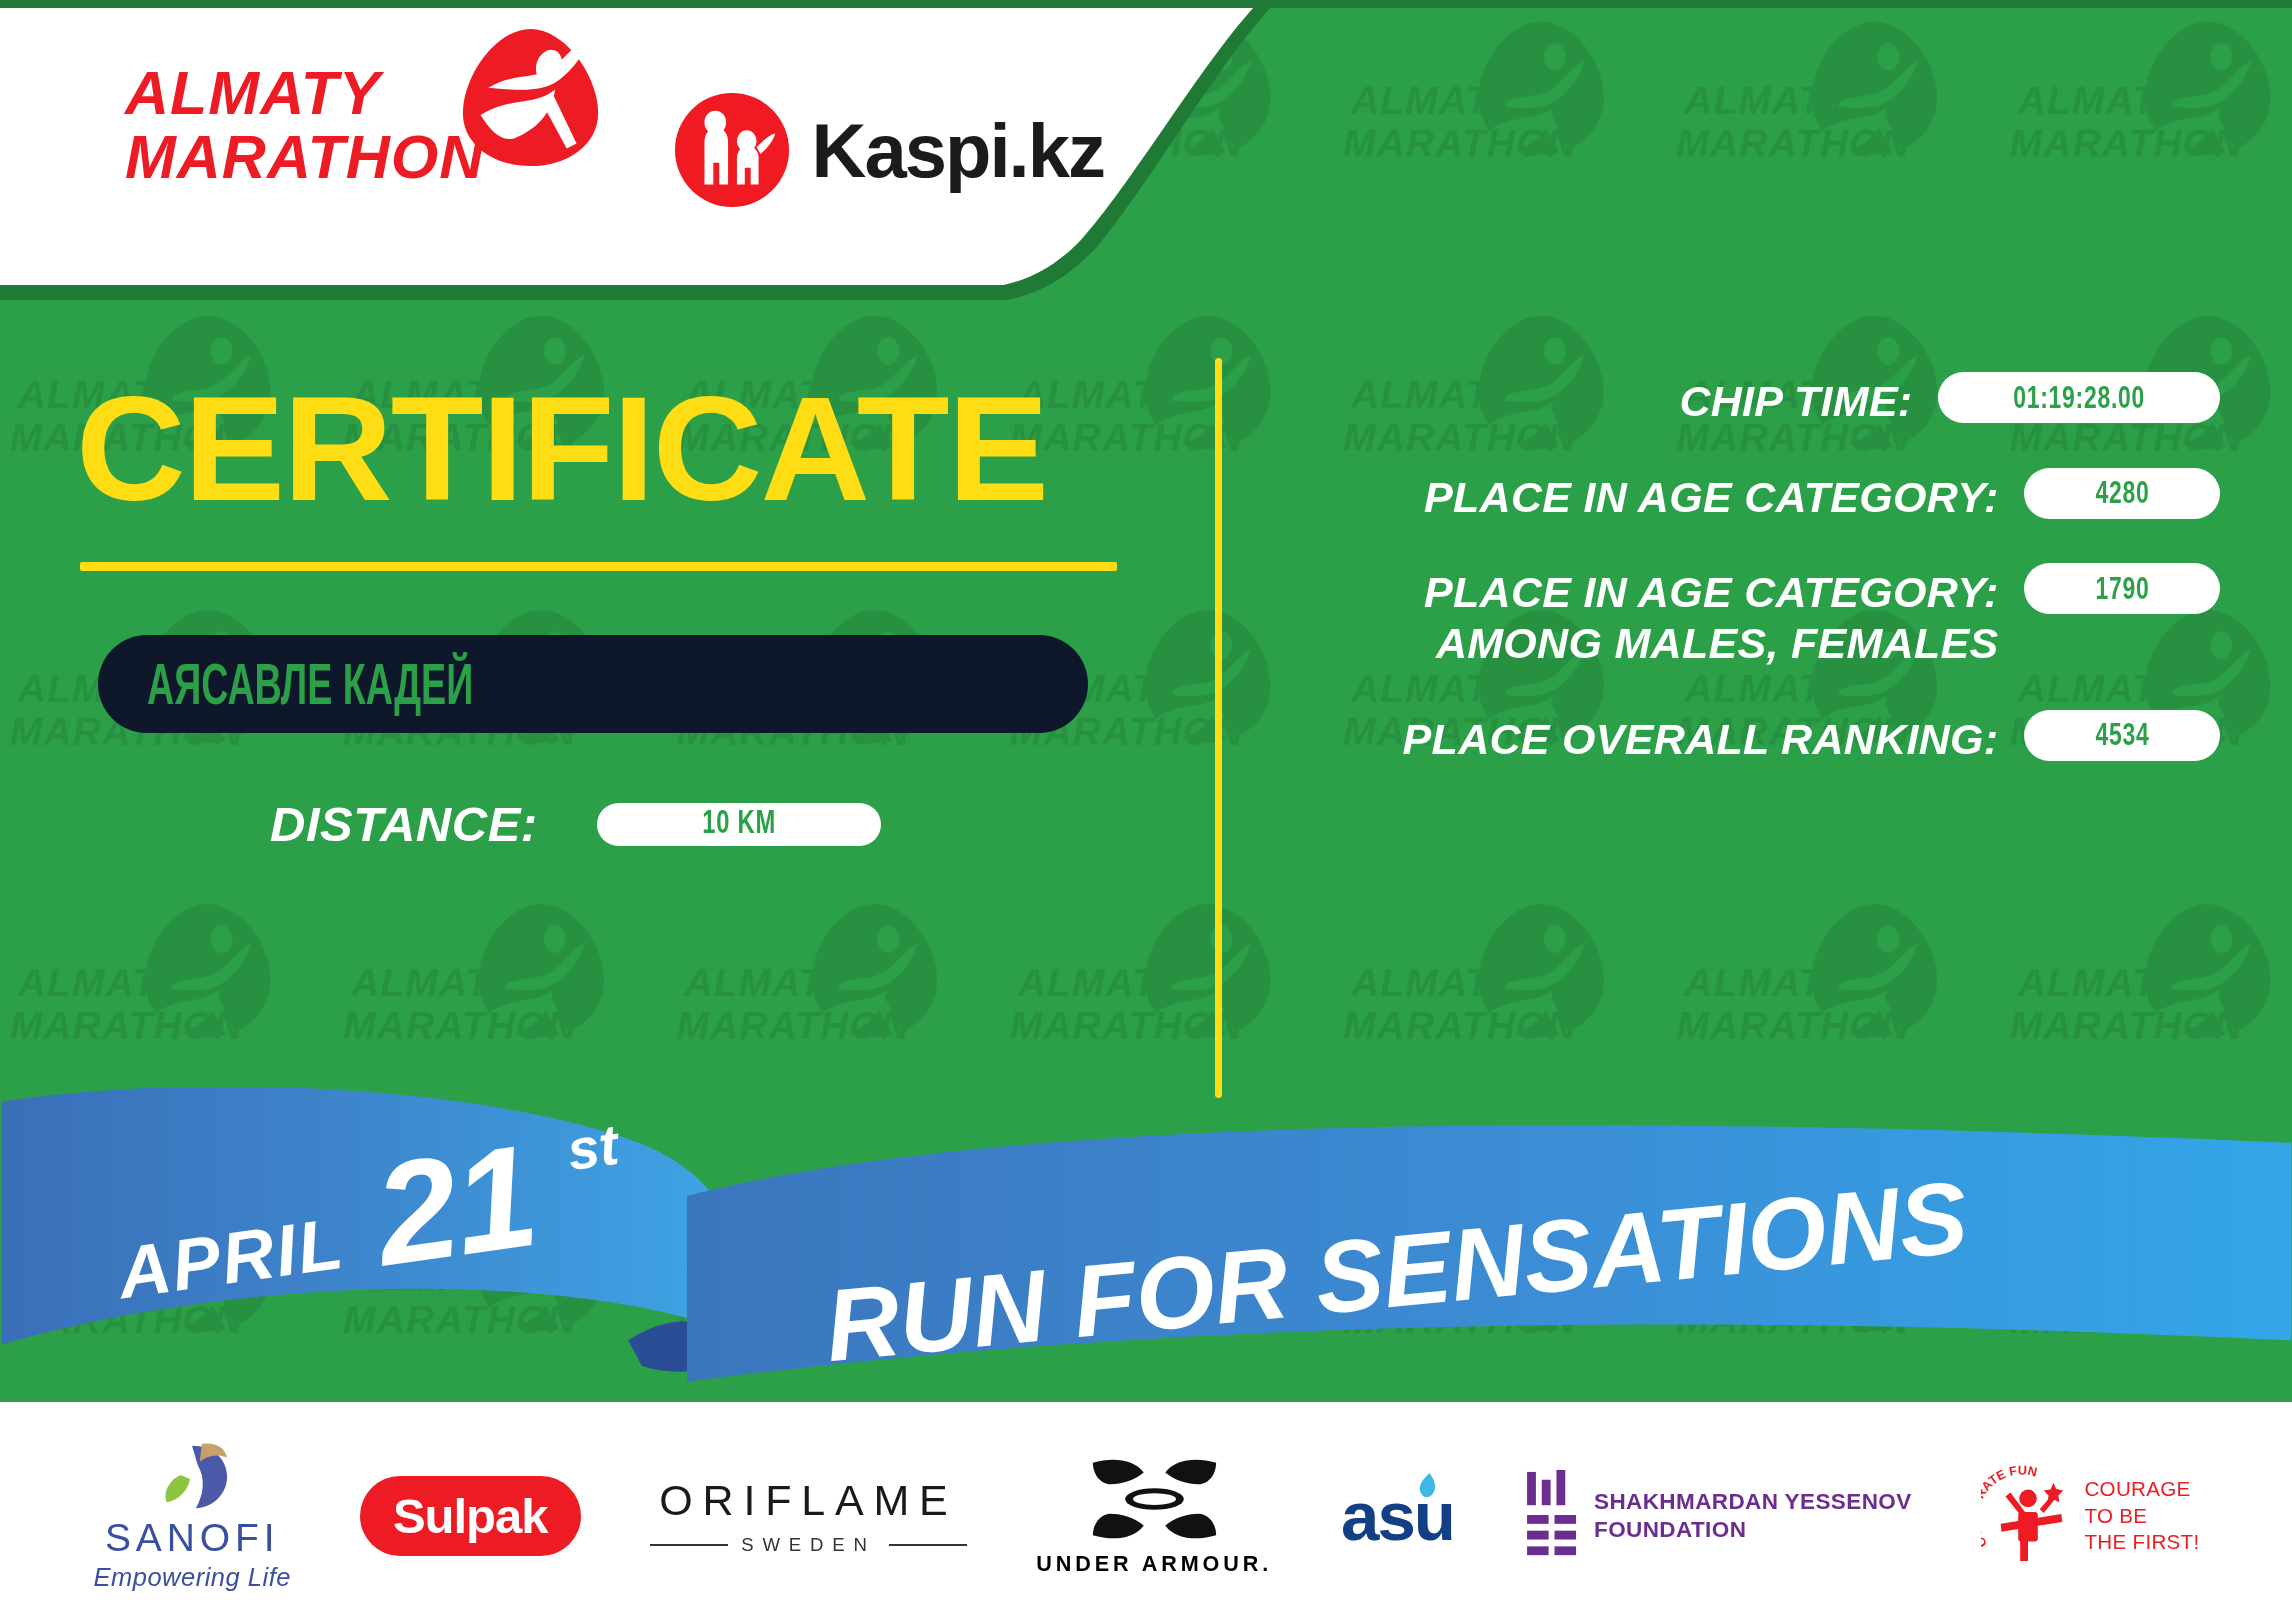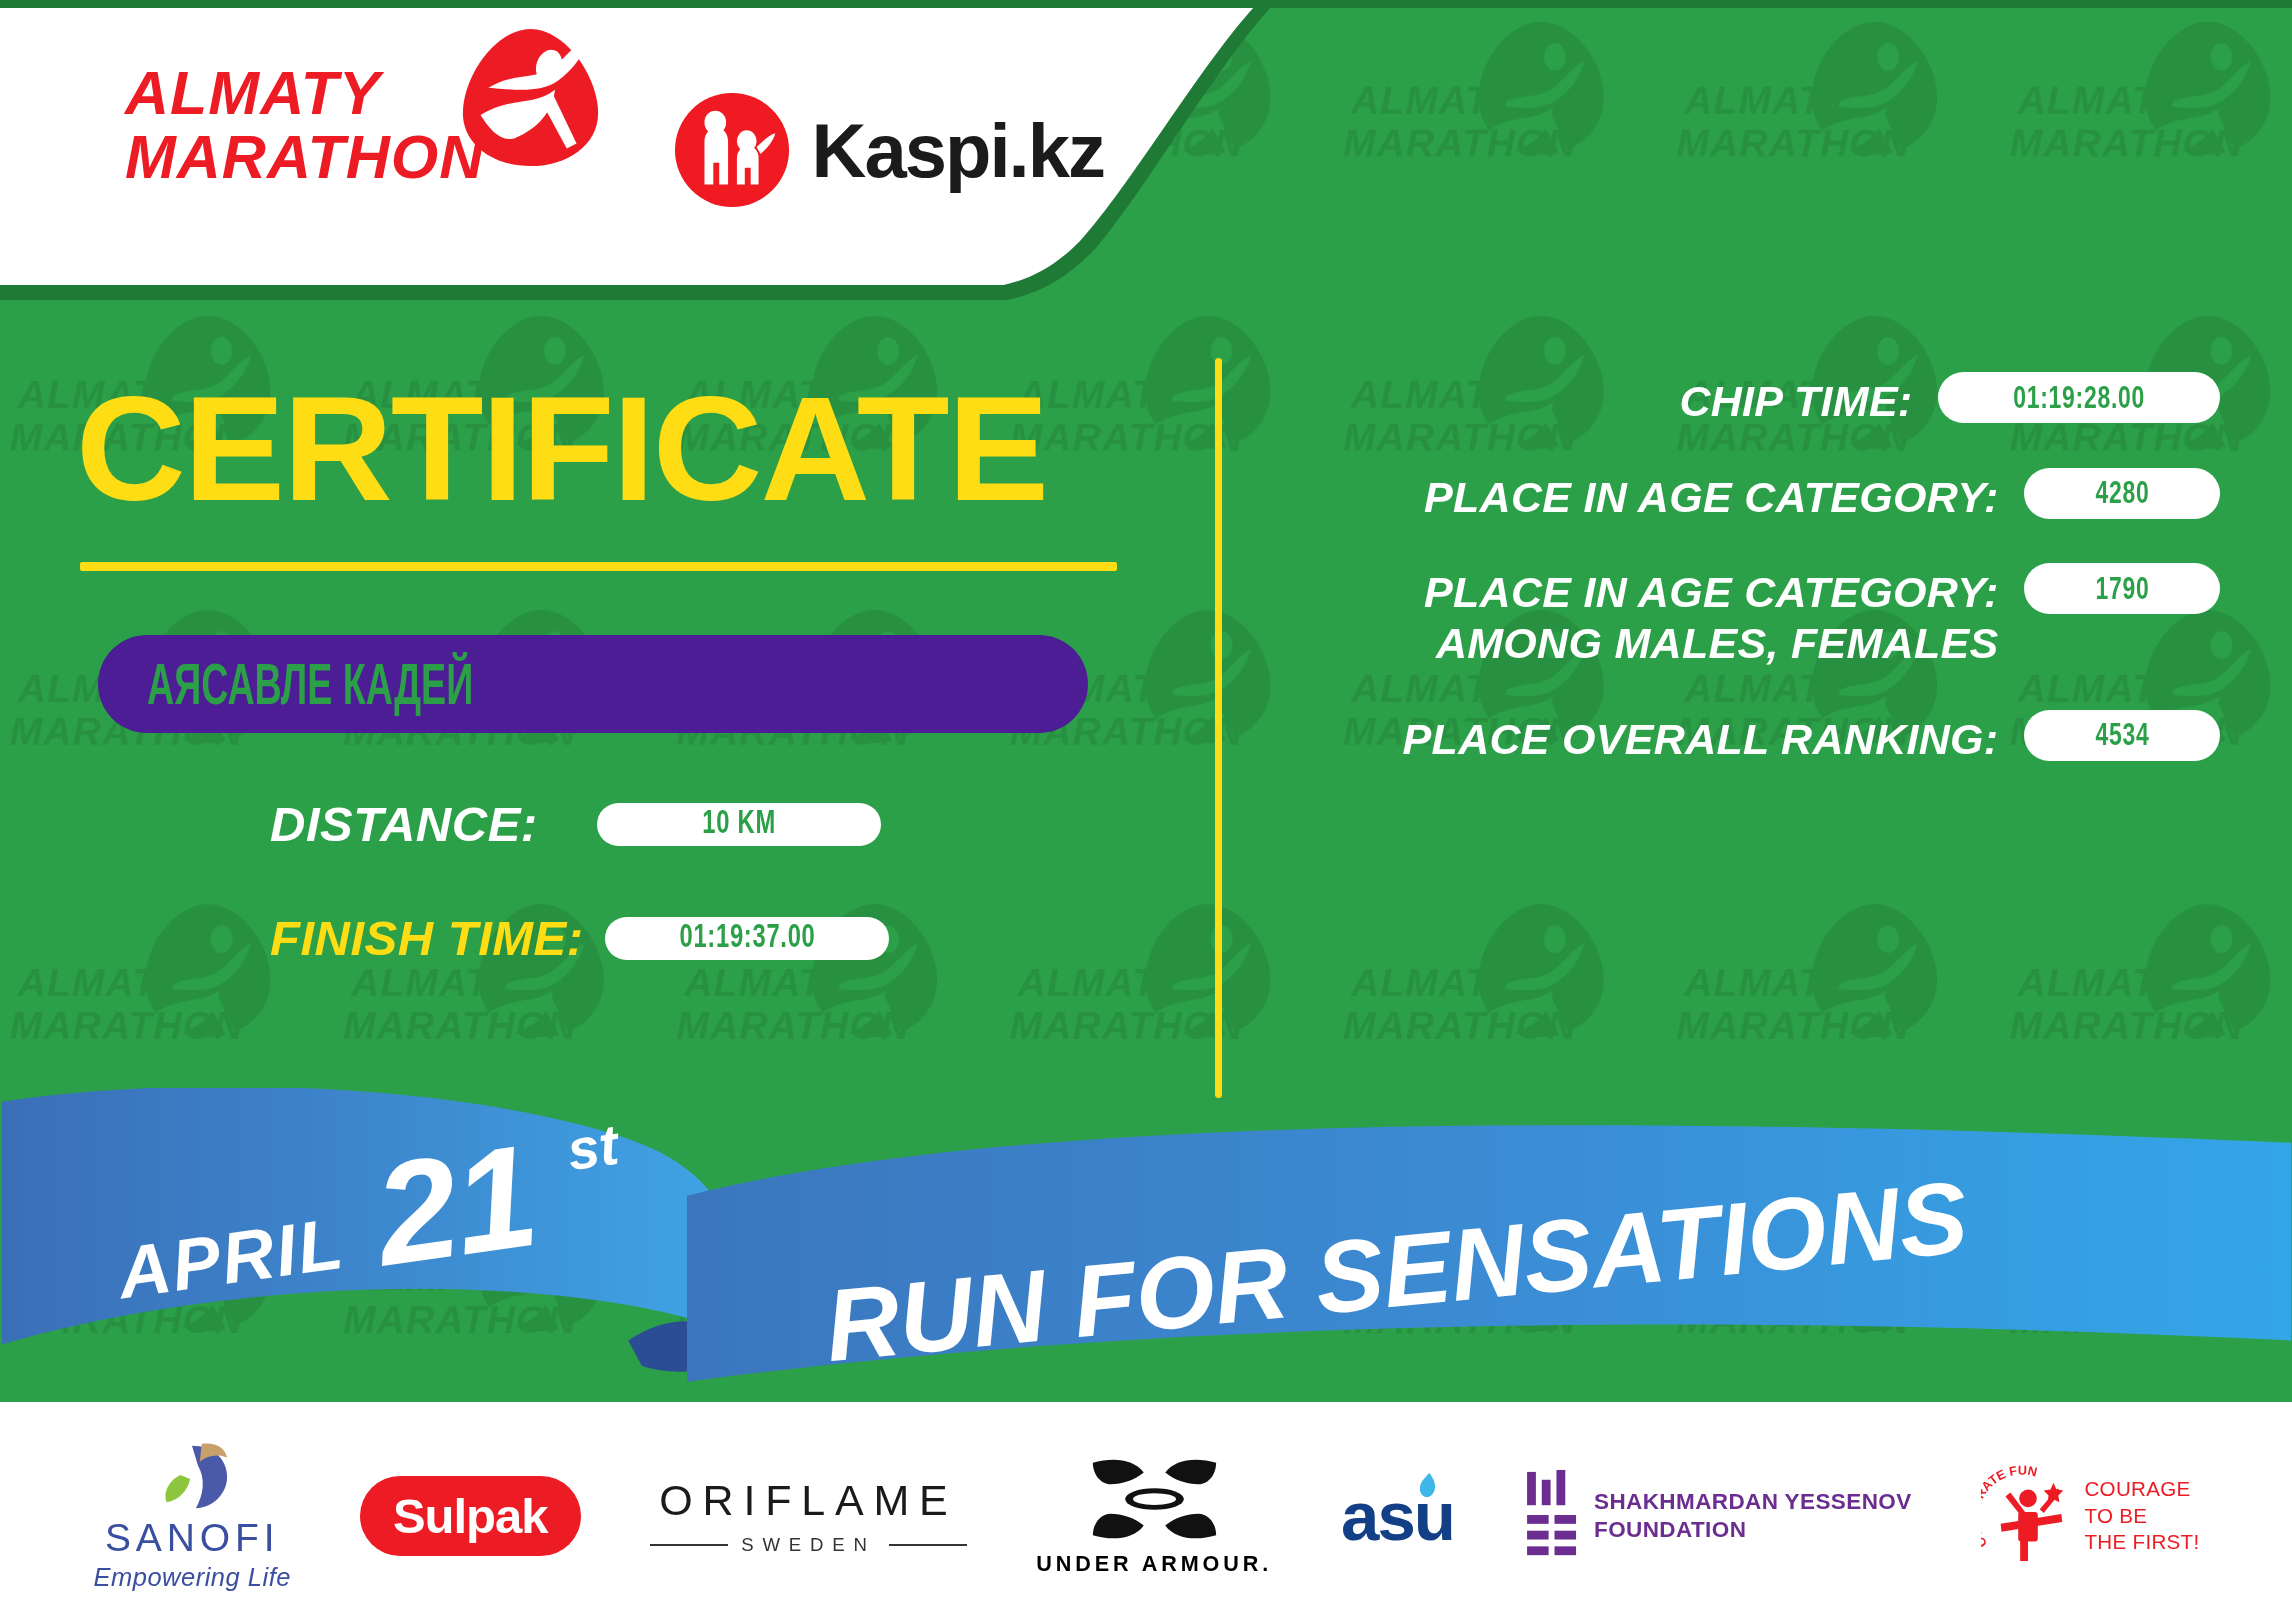--- a/index.html
+++ b/index.html
@@ -52,21 +52,21 @@
     color:#ffdd15;line-height:1;
     font-family:"Liberation Sans", sans-serif;
     transform:scaleX(1.02);transform-origin:left center;
   }
   .title-rule{
     position:absolute;left:80px;top:562px;width:1037px;height:8.8px;
     background:#ffdd15;z-index:8;border-radius:2px;
   }
   .name-pill{
     position:absolute;left:98px;top:635px;width:990px;height:98px;
-    background:#4c1d95;border-radius:49px;z-index:8;
+    background:#0f172a;border-radius:49px;z-index:8;
     display:flex;align-items:center;
   }
   .name-text{
     margin-left:49px;
     color:#2ba048;font-size:57px;font-weight:bold;
     letter-spacing:0px;line-height:1;
     transform:scaleX(0.66);transform-origin:left center;
     white-space:nowrap;
   }
 
@@ -216,26 +216,20 @@
     <div class="name-text">АЯСАВЛЕ КАДЕЙ</div>
   </div>
 
   <div class="lrow" id="row-distance">
     <div class="lbl lbl-white">DISTANCE:</div>
     <div class="vpill">
       <span>10 KM</span>
     </div>
   </div>
 
-  <div class="lrow" id="row-finish">
-    <div class="lbl lbl-yellow">FINISH TIME:</div>
-    <div class="vpill">
-      <span>01:19:37.00</span>
-    </div>
-  </div>
 
   <div class="divider"></div>
 
   <div class="rcol">
 
     <div class="rrow">
       <div class="rlbl">CHIP TIME:</div>
       <div class="rpill wide">
         <span>01:19:28.00</span>
       </div>

